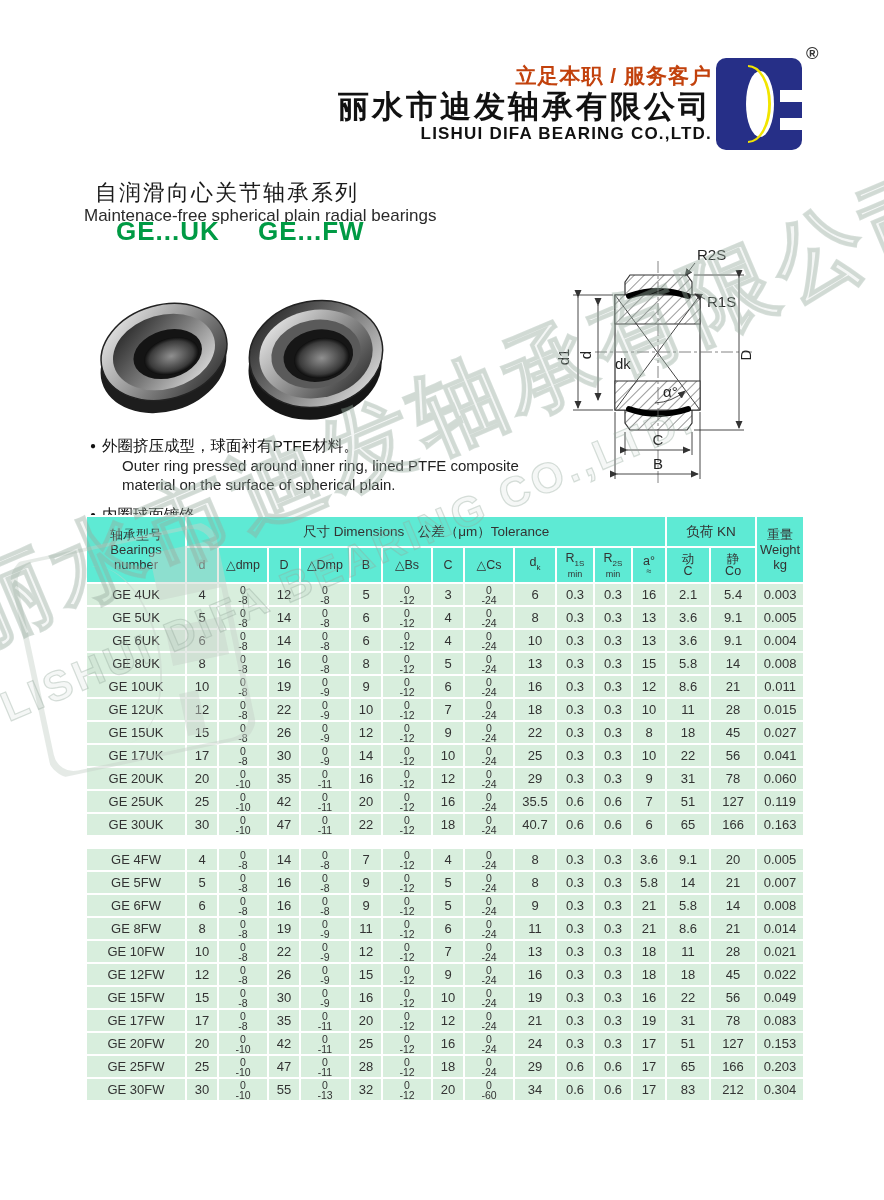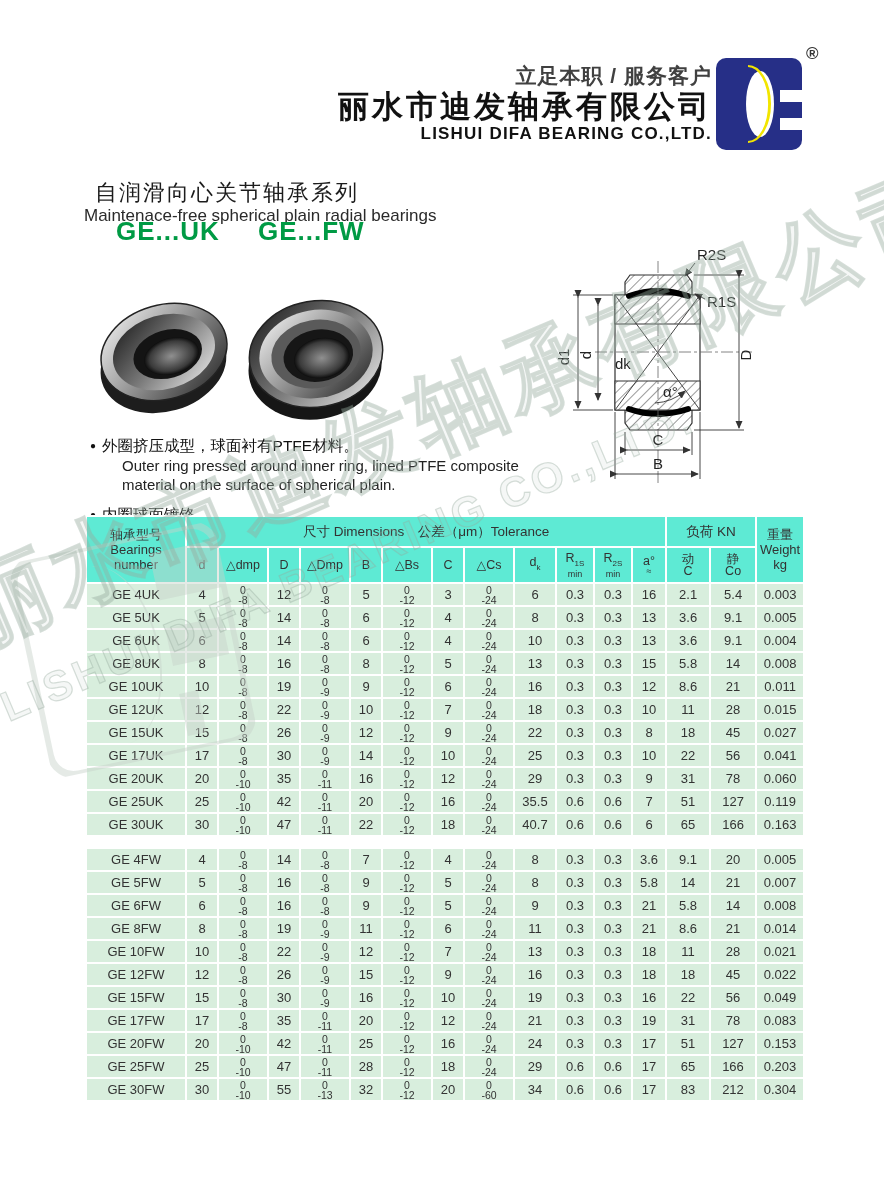--- a/index.html
+++ b/index.html
@@ -3,21 +3,21 @@
 <meta charset="utf-8">
 <style>
   html,body{margin:0;padding:0;background:#888;}
   .page{
     position:relative; width:884px; height:1200px; background:#ffffff;
     margin:0 auto; overflow:hidden;
     font-family:"Liberation Sans","DejaVu Sans",sans-serif; color:#222;
   }
   
   .slogan{position:absolute; top:62px; right:172px; font-size:21px; font-weight:bold;
-    color:#404040; letter-spacing:1px;}
+    color:#c2410c; letter-spacing:1px;}
   .company-cn{position:absolute; top:86px; right:172px; font-size:31px; font-weight:bold;
     color:#111; letter-spacing:3px; white-space:nowrap;}
   .company-en{position:absolute; top:124px; right:172px; font-size:17px; font-weight:bold;
     color:#111; letter-spacing:1.2px; white-space:nowrap;}
   .logo{position:absolute; left:716px; top:58px;}
   .regmark{position:absolute; left:806px; top:44px; font-size:17px; color:#333; font-weight:bold;}
   
   .title-cn{position:absolute; left:95px; top:178px; font-size:22px; font-weight:500; color:#1c1c1c; letter-spacing:2px;}
   .title-en{position:absolute; left:84px; top:206px; font-size:17px; color:#2a2a2a;}
   .series{position:absolute; top:216px; font-size:26px; font-weight:bold; color:#009a44; letter-spacing:1px;margin-left:21px;}

